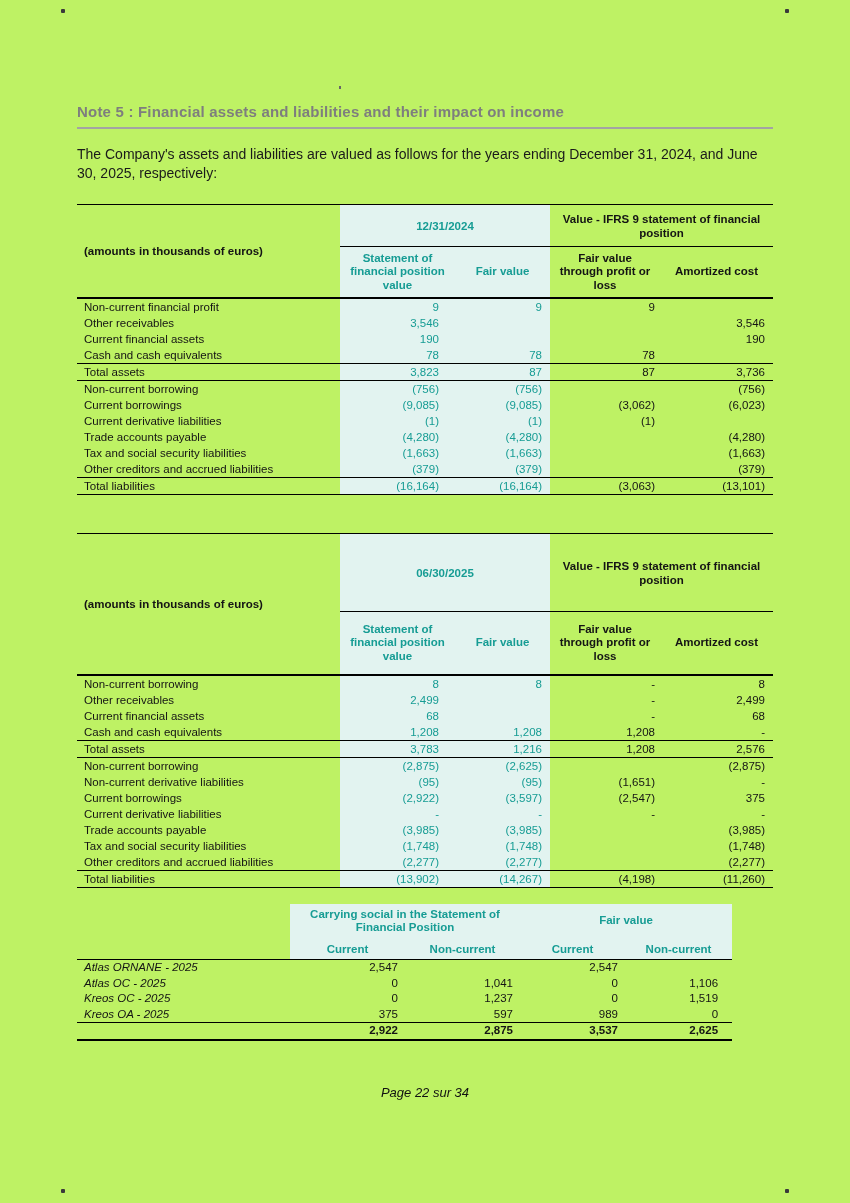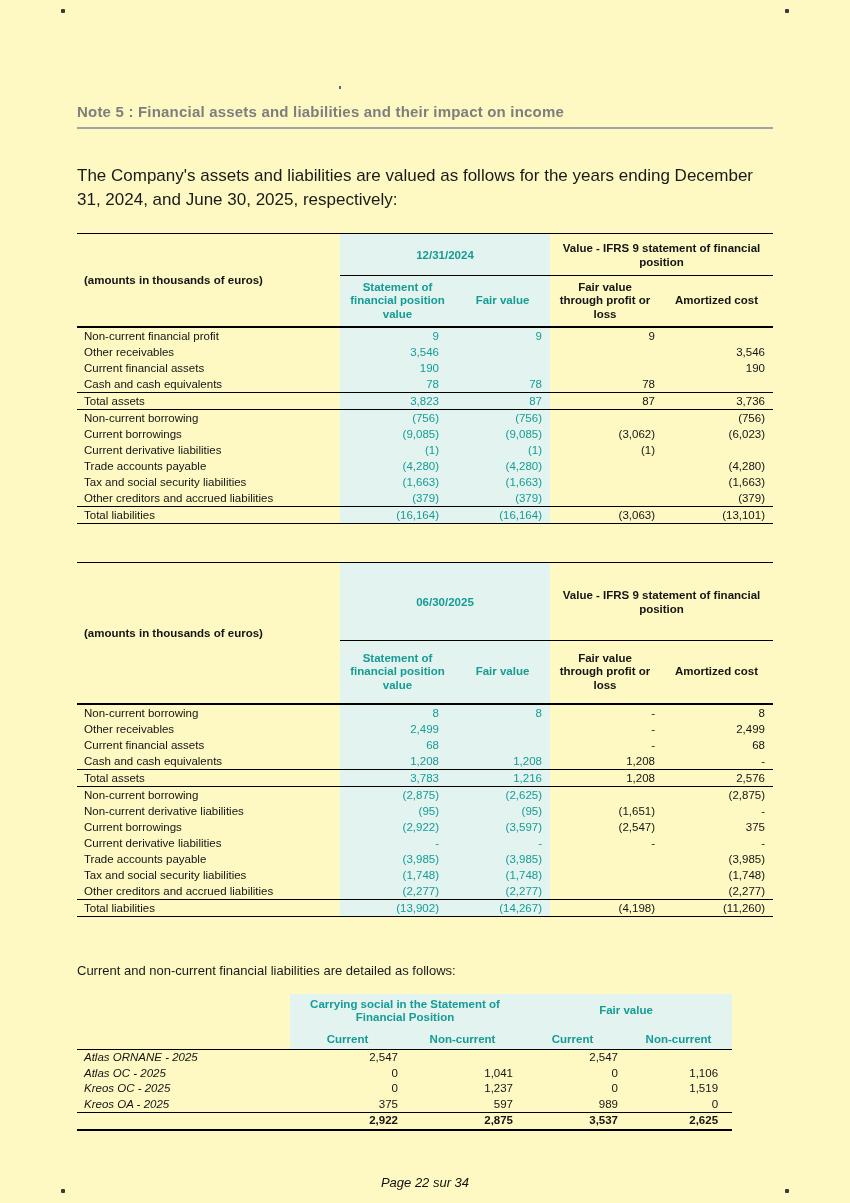--- a/index.html
+++ b/index.html
@@ -1,29 +1,29 @@
 <!DOCTYPE html>
 <html><head>
 <meta charset="utf-8">
 <style>
   html,body{margin:0;padding:0;background:#ffffff;}
-  .page{position:relative;width:850px;height:1203px;background:#fef9c3;overflow:hidden;
+  .page{position:relative;width:850px;height:1203px;background:#bef264;overflow:hidden;
         font-family:"Liberation Sans",sans-serif;color:#141414;}
   .content{padding:0 77px;}
 
   .corner-mark{position:absolute;width:4px;height:4px;background:#3a3a3a;border-radius:1px;}
   .corner-mark.tl{left:61px;top:9px}
   .corner-mark.tr{left:785px;top:9px}
   .corner-mark.bl{left:61px;top:1189px}
   .corner-mark.br{left:785px;top:1189px}
   .speck{position:absolute;left:339px;top:86px;width:2px;height:3px;background:#666;}
 
   .note-title{margin:103px 0 0 0;font-size:15px;font-weight:bold;color:#7e7e7e;
               padding-bottom:7px;border-bottom:2.5px solid #a3a3a3;letter-spacing:.2px;}
-  .intro{margin:35px 0 0 0;font-size:17px;line-height:24px;color:#1a1a1a;}
+  .intro{margin:16px 0 0 0;font-size:14px;line-height:19px;color:#1a1a1a;}
   .liabilities-intro{margin:46px 0 0 0;font-size:13px;color:#1a1a1a;}
 
   table{border-collapse:collapse;table-layout:fixed;}
   .fintable{width:696px;border-top:1px solid #000;}
   #table1{margin-top:21px;}
   #table2{margin-top:38px;}
   .fintable th,.fintable td{font-size:11.5px;vertical-align:middle;padding:0;}
   .teal-bg{background:#e2f3f0;margin-top:48px;}
   .teal-txt{color:#169c94;}
   .fintable .lbl-hdr{font-weight:bold;text-align:left;padding-left:7px;
@@ -298,21 +298,20 @@
           <tr class="total">
             <td class="lbl">Total liabilities</td>
             <td class="num c1 teal">(13,902)</td>
             <td class="num c2 teal">(14,267)</td>
             <td class="num c3">(4,198)</td>
             <td class="num c4">(11,260)</td>
           </tr>
         </tbody>
     </table>
 
-    <p class="liabilities-intro">Current and non-current financial liabilities are detailed as follows:</p>
 
     <table id="table3">
       <colgroup>
         <col style="width:213px">
           <col style="width:115px">
           <col style="width:115px">
           <col style="width:105px">
           <col style="width:107px">
       </colgroup>
       <thead>

